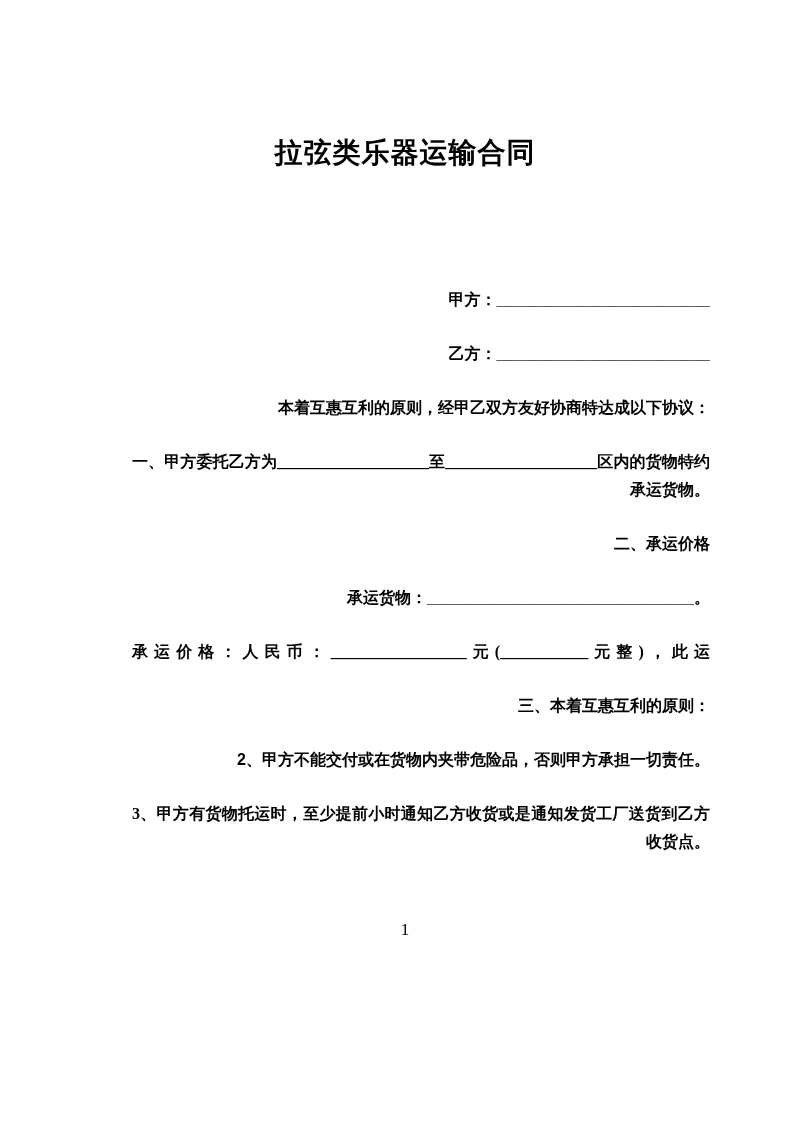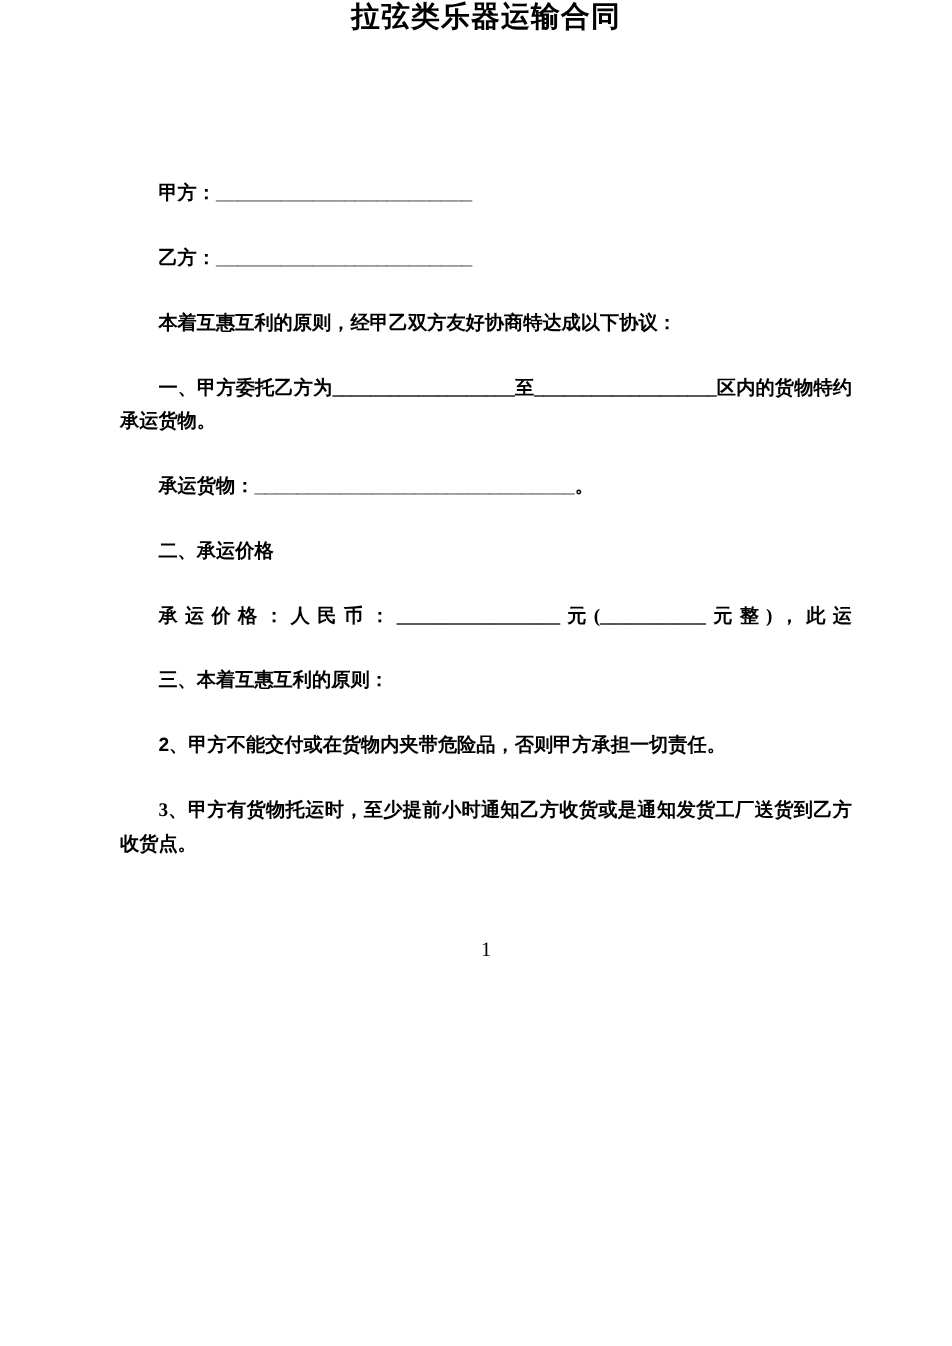--- a/index.html
+++ b/index.html
@@ -14,36 +14,37 @@
   .page {
     width: 793px;
     height: 1122px;
     background: #ffffff;
     position: relative;
   }
   .content {
     padding: 0 83px 0 100px;
   }
   .doc-title {
-    font-size: 24px;
+    font-size: 28px;
     line-height: 30px;
     font-weight: bold;
     text-align: center;
     letter-spacing: 1px;
+    margin-top: 138px;
     margin-bottom: 118px;
   }
   .para {
     margin: 0 0 26px 0;
     font-weight: bold;
   }
   .line {
     font-size: 16px;
     line-height: 28px;
     white-space: nowrap;
-    text-align: left;
+    text-align: right;
   }
   .indent {
     text-indent: 2em;
   }
   
   .fill {
     text-align: justify;
     text-align-last: justify;
     text-justify: inter-character;
     font-family: Liberation Serif, serif;
@@ -76,25 +77,25 @@
     <div class="para">
       <div class="line indent">本着互惠互利的原则，经甲乙双方友好协商特达成以下协议：</div>
     </div>
 
     <div class="para">
       <div class="line indent fill">一、甲方委托乙方为___________________至___________________区内的货物特约</div>
       <div class="line">承运货物。</div>
     </div>
 
     <div class="para">
-      <div class="line indent">承运货物：______________________________。</div>
+      <div class="line indent">二、承运价格</div>
     </div>
 
     <div class="para">
-      <div class="line indent">二、承运价格</div>
+      <div class="line indent">承运货物：______________________________。</div>
     </div>
 
     <div class="para">
       <div class="line indent fill">承运价格：人民币：_________________元(___________元整)，此运</div>
     </div>
 
     <div class="para">
       <div class="line indent">三、本着互惠互利的原则：</div>
     </div>
 

